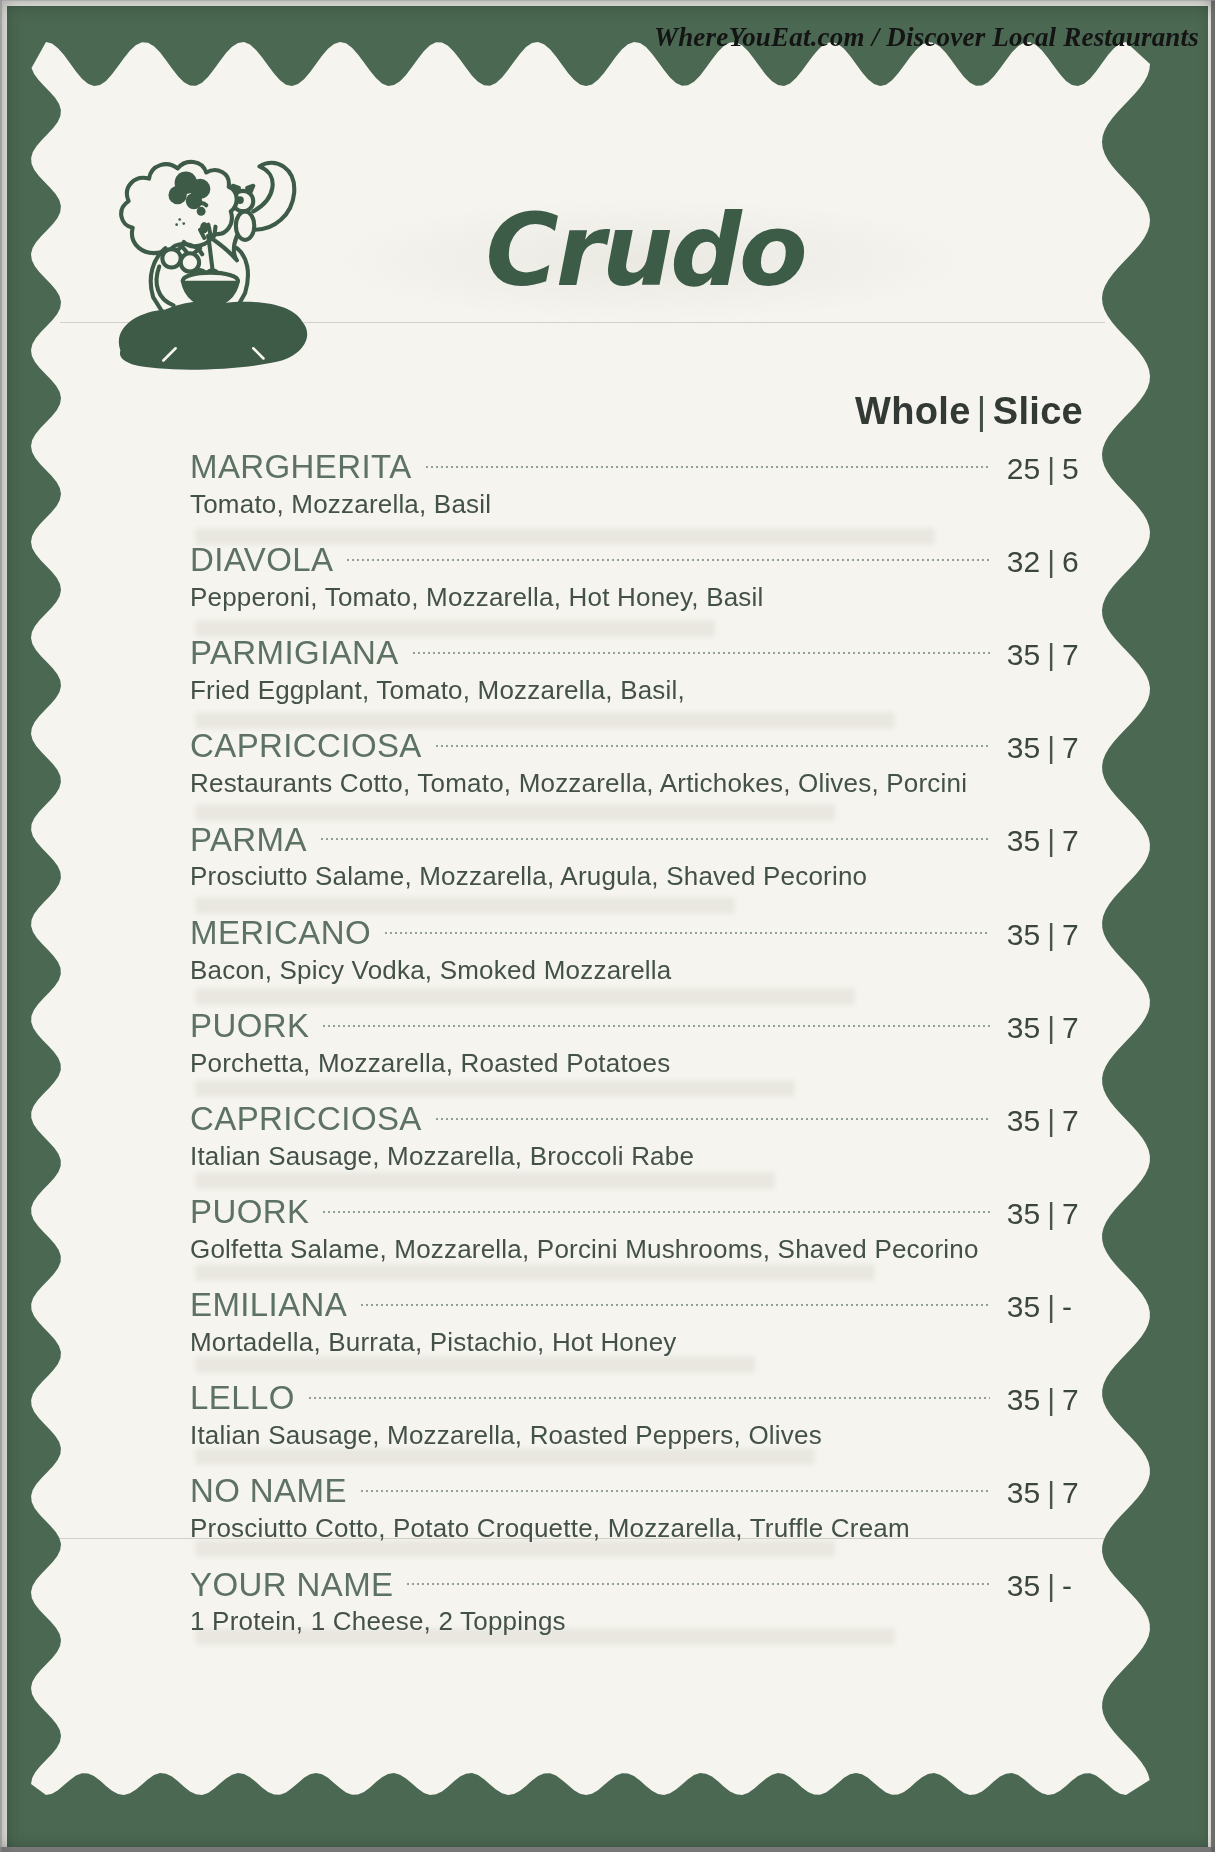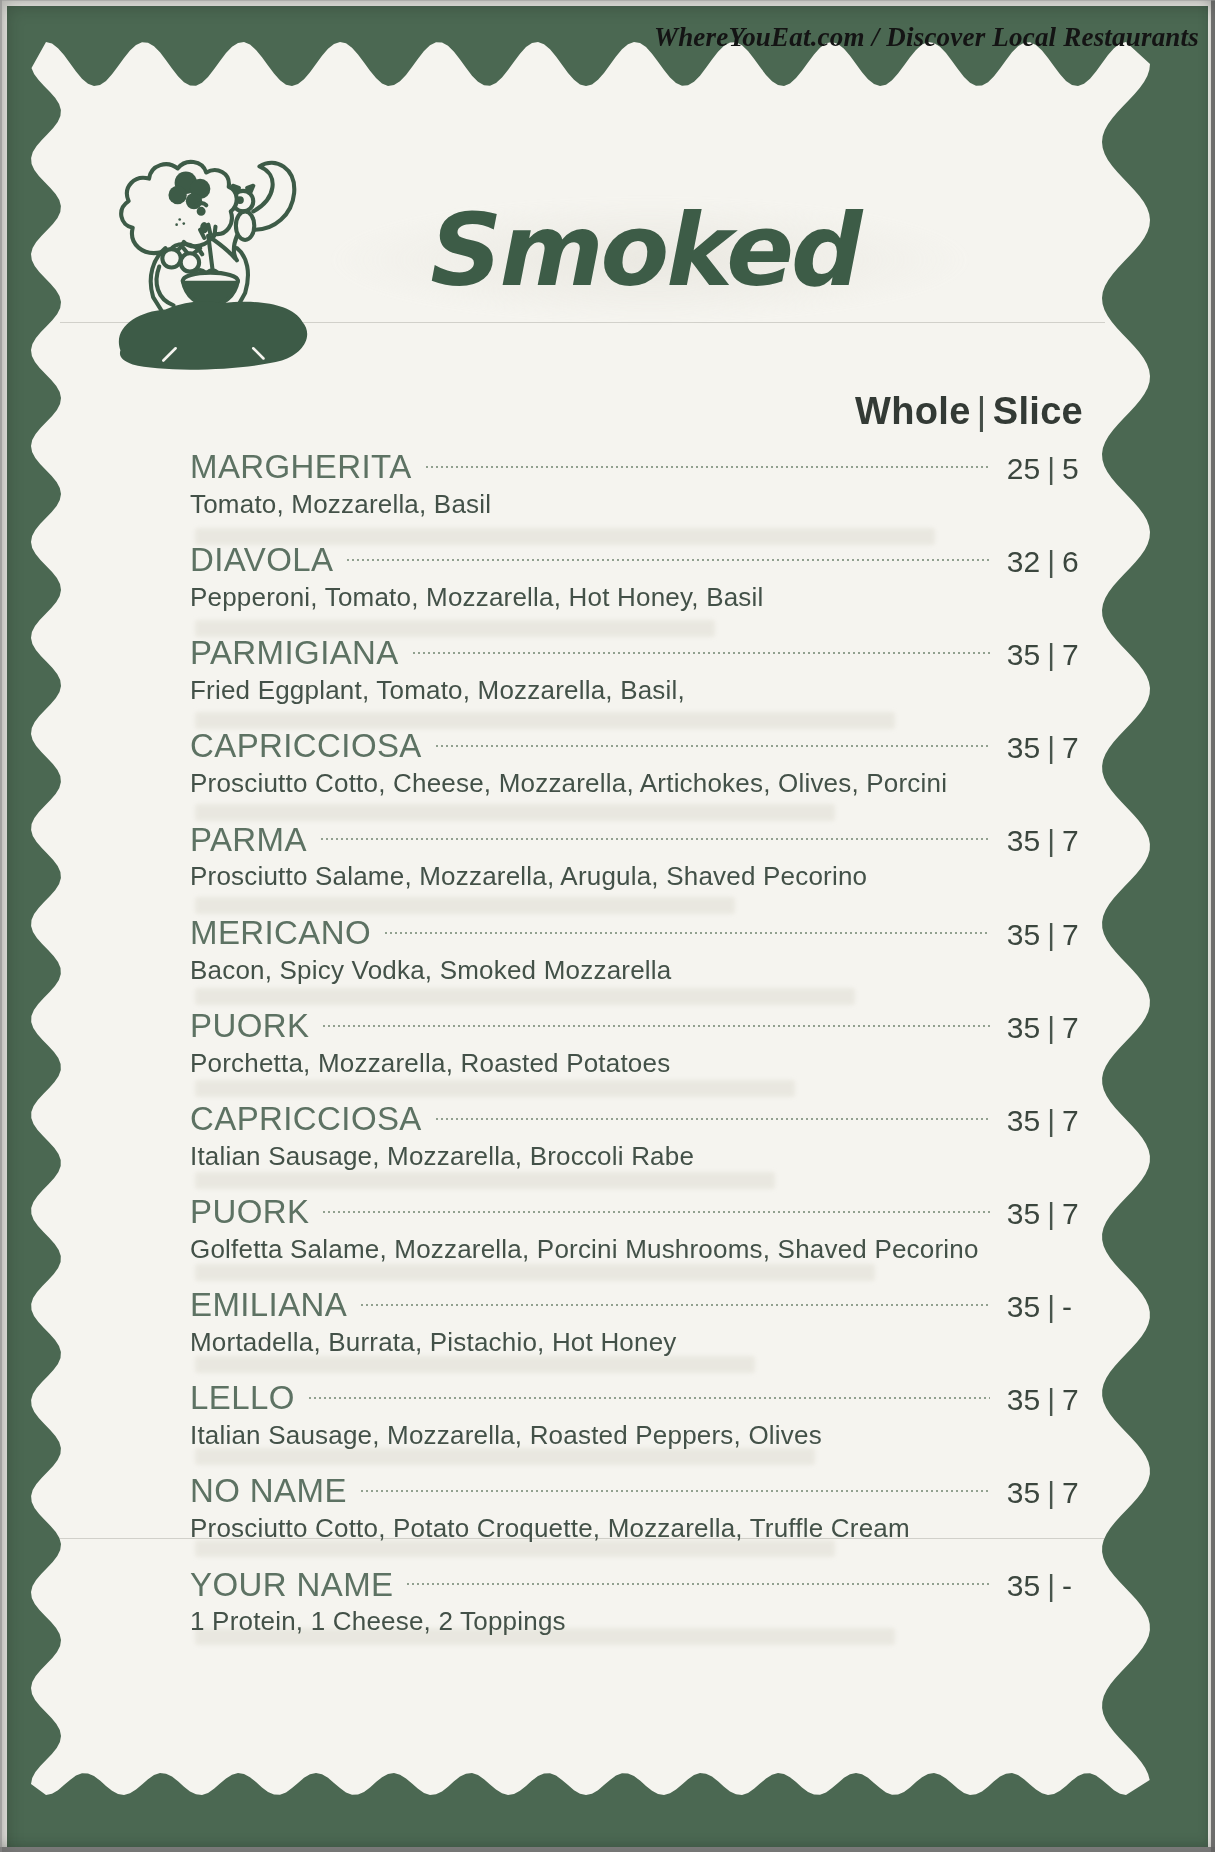--- a/index.html
+++ b/index.html
@@ -159,21 +159,21 @@
       <ellipse cx="108" cy="130" rx="27" ry="8"></ellipse>
       <path d="M81,130 C84,146 96,154 108,154 C120,154 132,146 135,130" fill="#3d5b47"></path>
 
       <path d="M106,156 C98,166 104,176 98,184 M116,156 C120,168 112,176 118,184"></path>
 
       <path d="M20,198 C12,176 36,160 64,158 C84,150 102,148 120,152 C152,148 188,152 198,170 C210,184 198,202 178,208 C140,218 62,220 32,212 C22,208 18,204 20,198 Z" fill="#3d5b47" stroke="none"></path>
       <path d="M62,208 L74,196 M150,196 L160,206" stroke="#f5f4ef" stroke-width="2.5"></path>
     </g>
   </svg>
 
-  <div class="page-title">Smoked</div>
+  <div class="page-title">Crudo</div>
 
   <div class="price-header">
     <span>Whole</span><span class="div">|</span><span>Slice</span>
   </div>
 
   <div class="menu-list">
     <div class="item">
       <div class="item-row">
         <span class="item-name">MARGHERITA</span>
         <span class="leader"></span>
@@ -215,21 +215,21 @@
     <div class="item">
       <div class="item-row">
         <span class="item-name">CAPRICCIOSA</span>
         <span class="leader"></span>
         <span class="price">
           <span class="pw">35</span>
           <span class="pd">|</span>
           <span class="ps">7</span>
         </span>
       </div>
-      <div class="item-desc">Prosciutto Cotto, Cheese, Mozzarella, Artichokes, Olives, Porcini</div>
+      <div class="item-desc">Restaurants Cotto, Tomato, Mozzarella, Artichokes, Olives, Porcini</div>
     </div>
 
     <div class="item">
       <div class="item-row">
         <span class="item-name">PARMA</span>
         <span class="leader"></span>
         <span class="price">
           <span class="pw">35</span>
           <span class="pd">|</span>
           <span class="ps">7</span>

